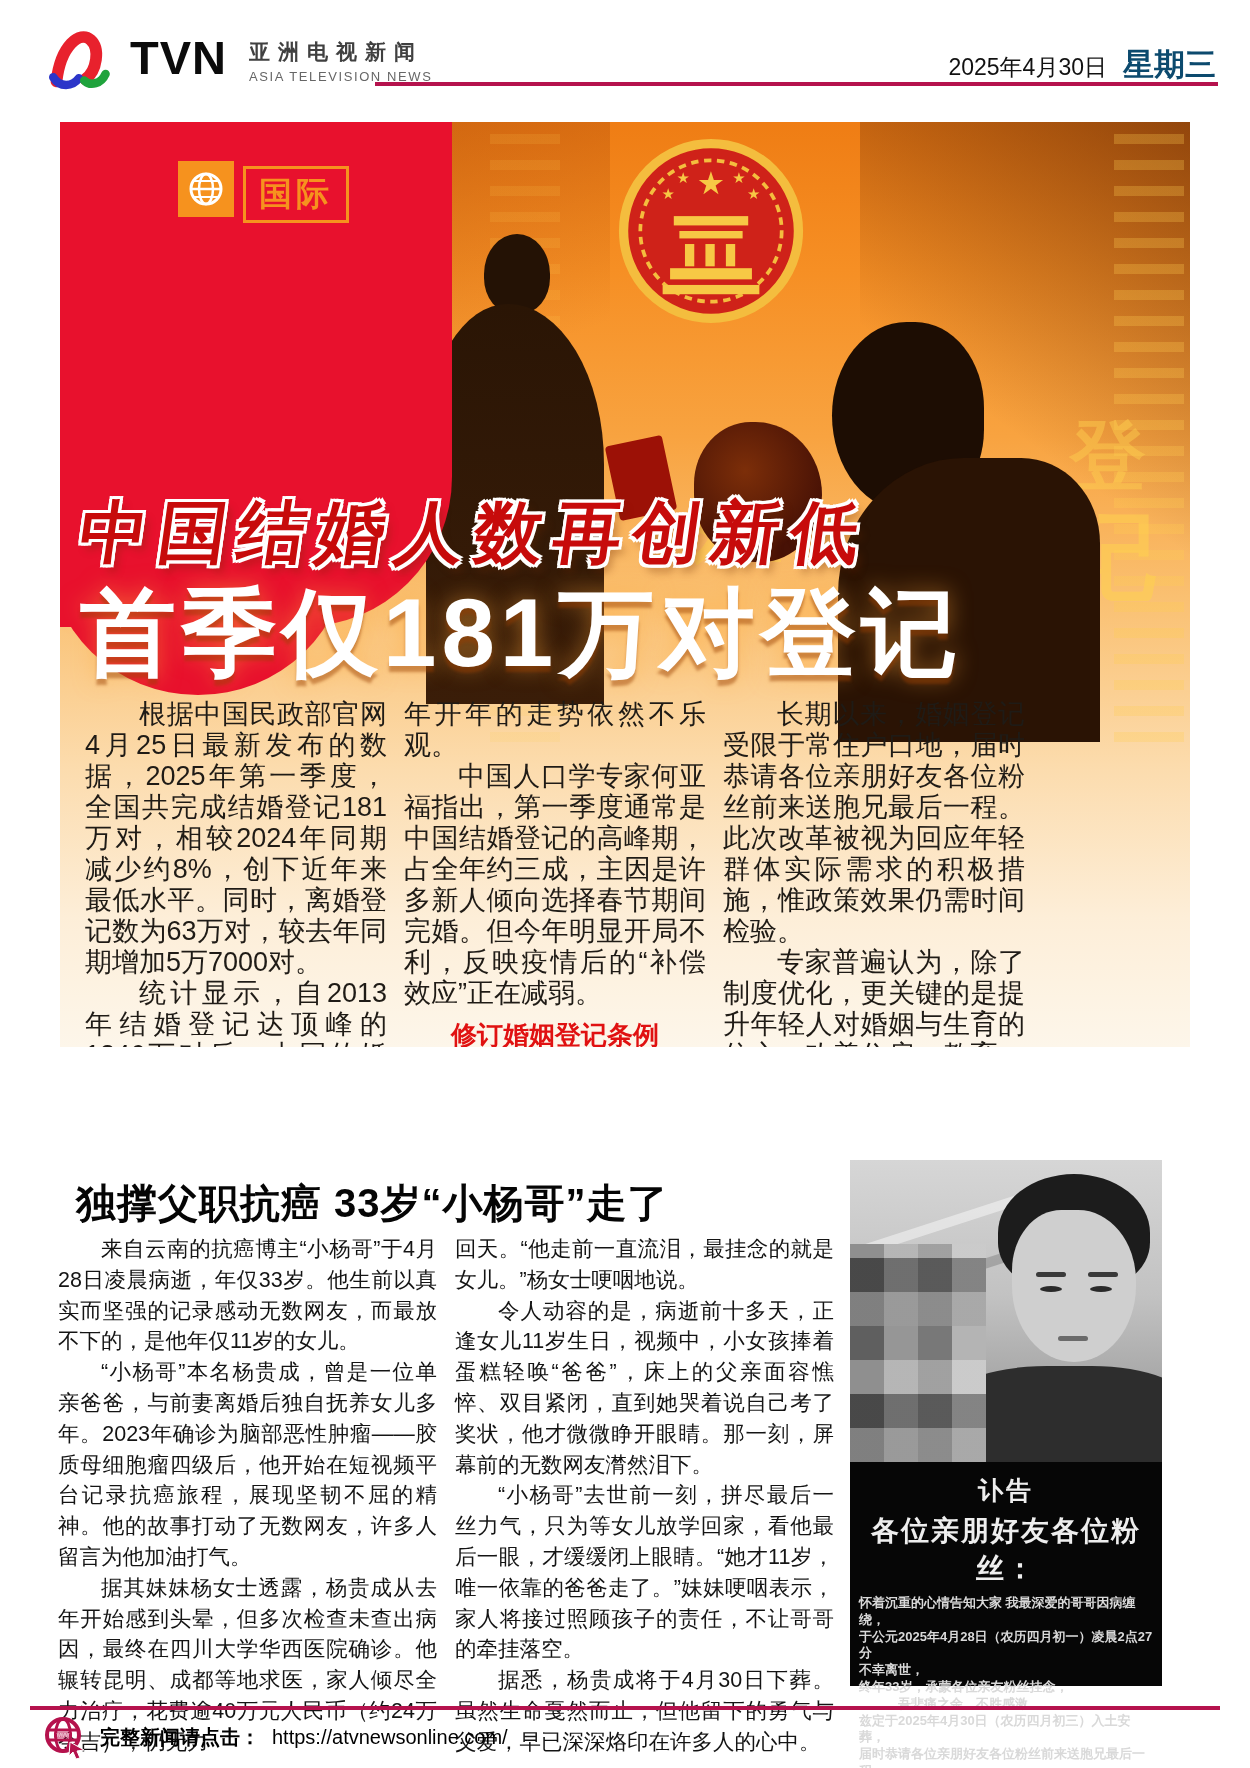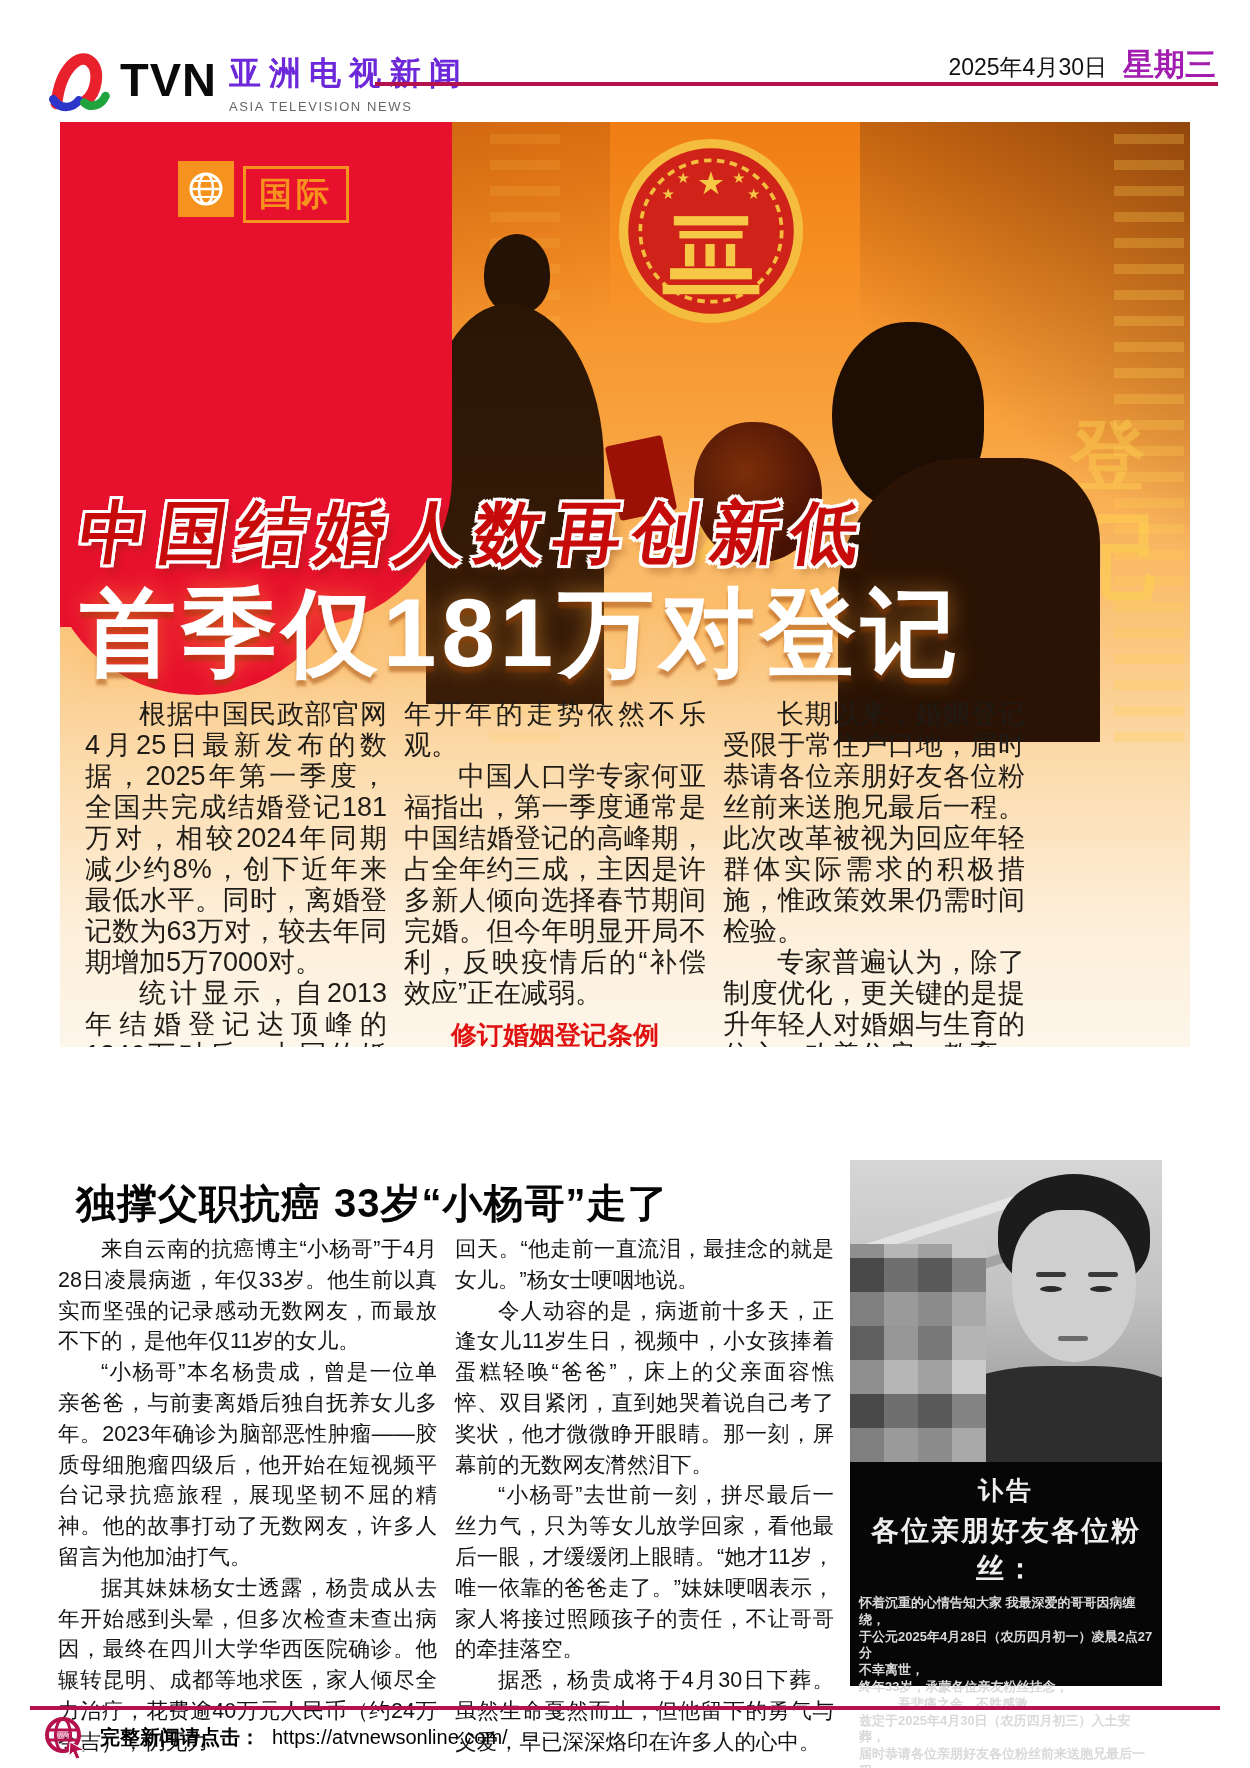--- a/index.html
+++ b/index.html
@@ -1,28 +1,28 @@
 <!DOCTYPE html>
 <html><head>
 <meta charset="utf-8">
 <style>
   html,body{margin:0;padding:0;background:#e9e9e9;}
   .page{position:relative;width:1250px;height:1768px;background:#ffffff;overflow:hidden;
         font-family:"Liberation Sans",sans-serif;margin:0 auto;}
 
   
-  .hdr-logo-row{position:absolute;left:42px;top:26px;display:flex;align-items:center;gap:0;margin-top:20px;}
+  .hdr-logo-row{position:absolute;left:42px;top:26px;display:flex;align-items:center;gap:10px;}
   .logo-mark{width:78px;height:64px;}
   .tvn{font-size:47px;font-weight:900;color:#0b0b0b;letter-spacing:1px;line-height:60px;}
   .brand-txt{margin-left:12px;padding-top:6px;}
-  .brand-cn{font-size:32px;font-weight:900;color:#6d28d9;letter-spacing:8px;}
+  .brand-cn{font-size:21px;font-weight:900;color:#404040;letter-spacing:8px;}
   .brand-en{font-size:13px;color:#666;letter-spacing:1.6px;margin-top:3px;}
   .hdr-date{position:absolute;right:34px;top:44px;display:flex;align-items:baseline;gap:16px;}
   .date-txt{font-size:23px;color:#111;}
-  .weekday-txt{font-size:31px;font-weight:900;color:#a21caf;}
+  .weekday-txt{font-size:31px;font-weight:900;color:#0c4a6e;}
   .hdr-line{position:absolute;left:375px;top:82px;width:843px;height:4px;background:#b5124d;}
 
   
   .feat{position:absolute;left:60px;top:122px;width:1130px;height:925px;overflow:hidden;
         background:linear-gradient(180deg,#ef7d14 0%,#f68f24 16%,#f8a340 34%,#fac173 52%,#fcdcae 70%,#fdeed8 86%,#fdf6ea 100%);}
   .feat-photo{position:absolute;left:0;top:0;width:100%;height:620px;}
   .photo-shade-tr{position:absolute;right:0;top:0;width:330px;height:470px;
         background:linear-gradient(215deg,rgba(70,25,5,.55),rgba(70,25,5,0) 62%);}
   .photo-shade-l{position:absolute;left:330px;top:0;width:220px;height:320px;
         background:linear-gradient(160deg,rgba(150,60,10,.35),rgba(150,60,10,0) 70%);}

